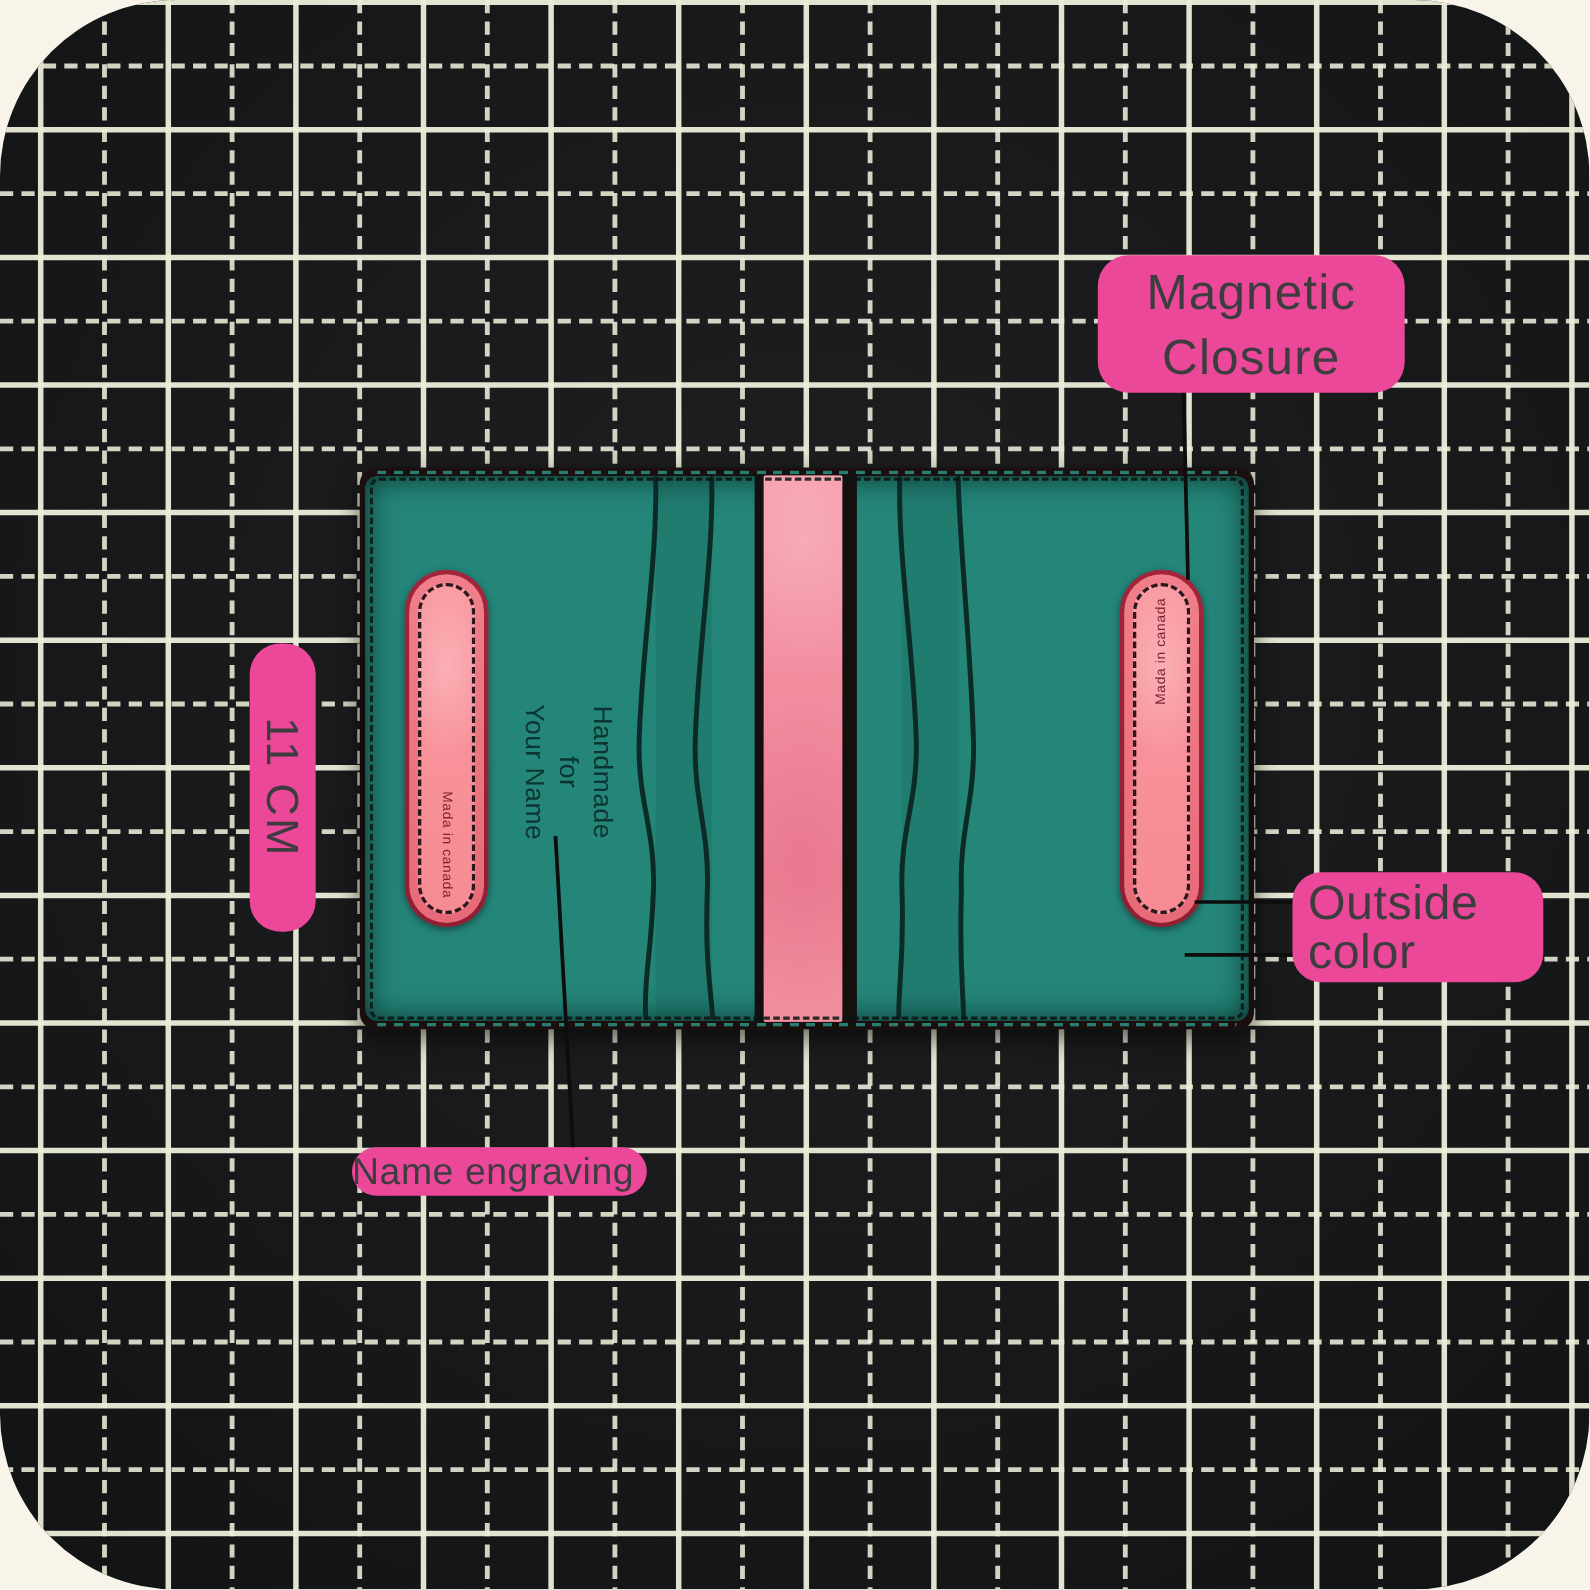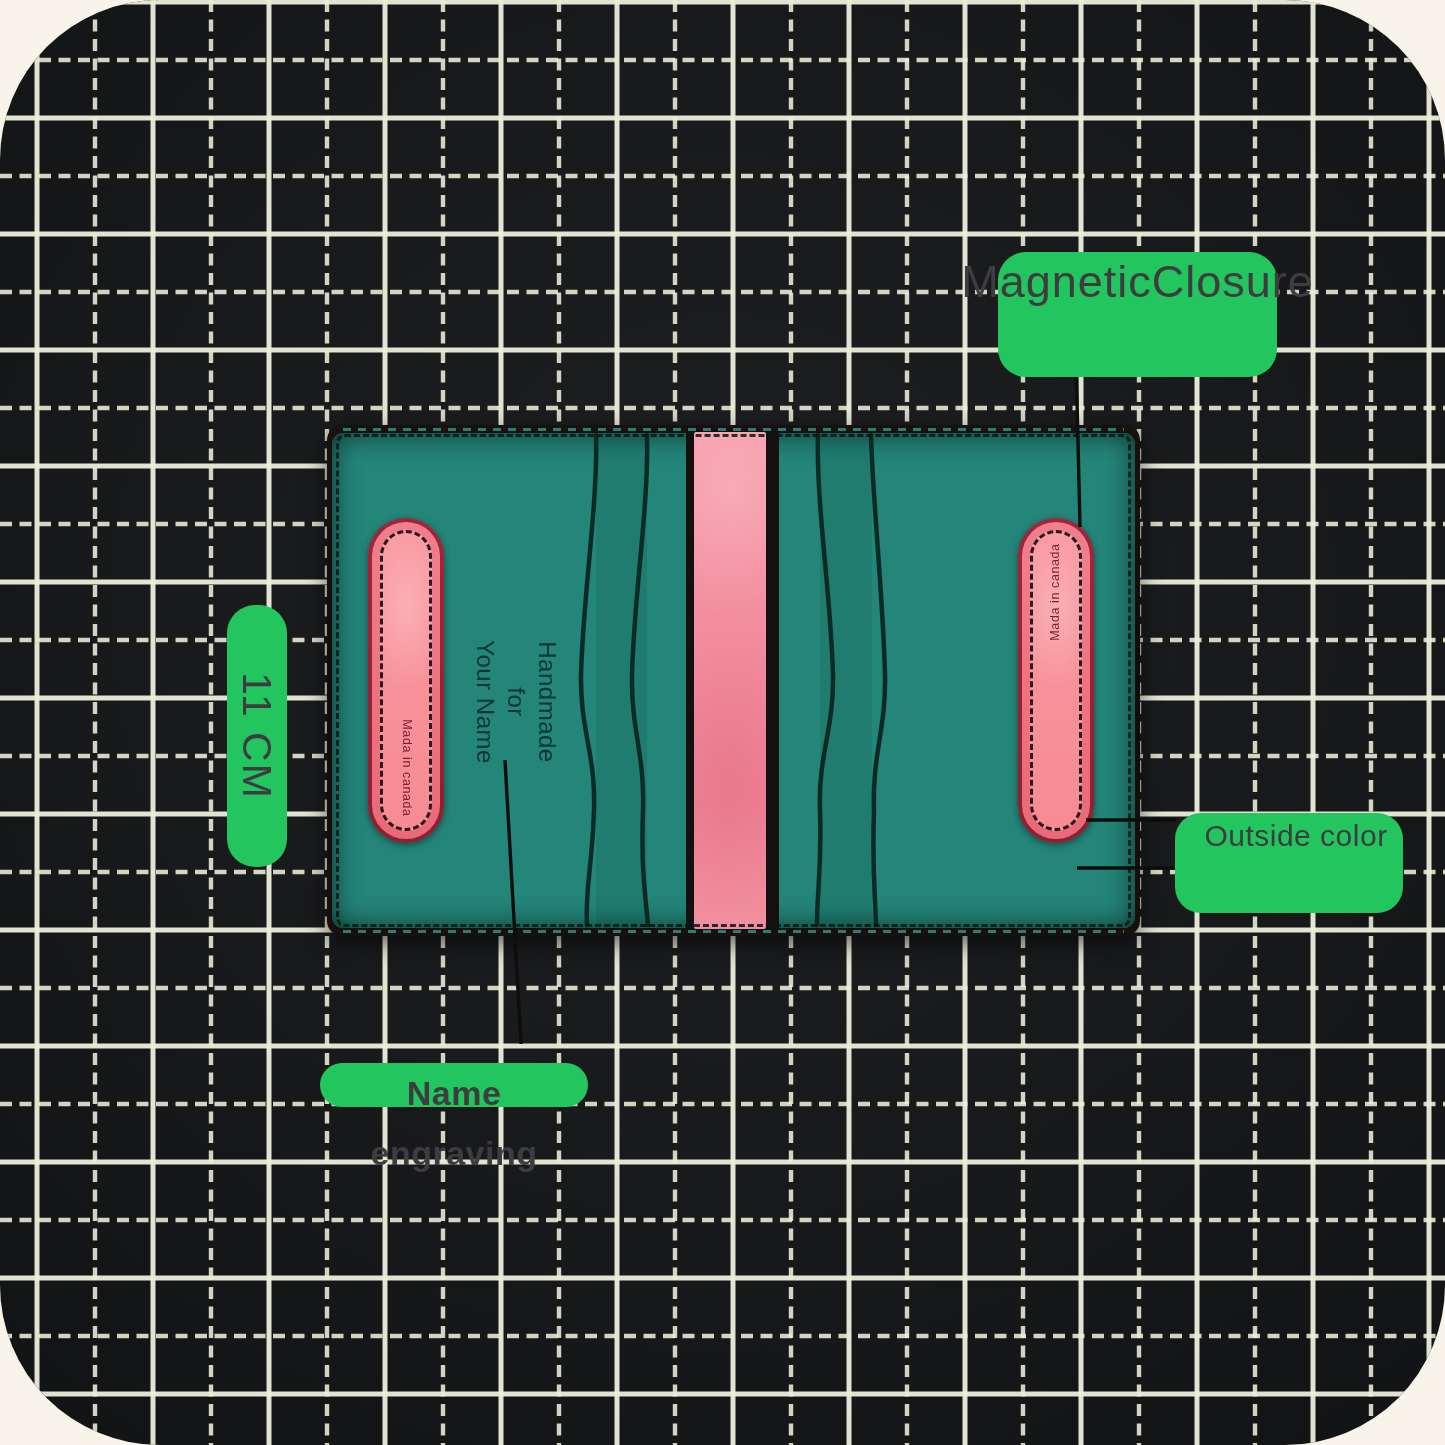--- a/index.html
+++ b/index.html
@@ -52,35 +52,35 @@
 
   .engraving{position:absolute;left:425px;top:654px;width:180px;height:96px;
        transform:rotate(90deg);text-align:center;color:rgba(8,42,38,0.88);
        font-size:24px;line-height:31px;letter-spacing:0.5px;}
   .made-in{position:absolute;width:130px;height:16px;text-align:center;
        color:#7c1f2e;font-size:12.5px;letter-spacing:0.6px;white-space:nowrap;}
   .made-in.left{left:341px;top:760px;transform:rotate(90deg);}
   .made-in.right{left:991px;top:584px;transform:rotate(-90deg);}
 
   
-  .pill{position:absolute;background:#22c55e;color:#3d3d40;border-radius:28px;
-        display:flex;flex-direction:row;justify-content:center;margin-top:20px;}
+  .pill{position:absolute;background:#ec4899;color:#3d3d40;border-radius:28px;
+        display:flex;flex-direction:column;justify-content:center;}
   .pill .ln{display:block;}
   .pill-magnetic{left:998px;top:232px;width:279px;height:125px;text-align:center;
         font-size:45px;line-height:59px;letter-spacing:1px;}
   .pill-11{left:227px;top:585px;width:60px;height:262px;}
   .pill-11 .rot{position:absolute;left:50%;top:50%;width:262px;height:48px;
         transform:translate(-50%,-50%) rotate(90deg);text-align:center;
         font-size:41px;line-height:48px;letter-spacing:2px;}
   .pill-175{left:613px;top:985px;width:267px;height:63px;text-align:center;
         font-size:45px;line-height:63px;letter-spacing:1px;border-radius:32px;}
-  .pill-name{left:320px;top:1043px;width:268px;height:44px;text-align:center;
-        font-size:34px;line-height:60px;letter-spacing:0.5px;border-radius:30px;font-weight:bold;}
+  .pill-name{left:320px;top:1043px;width:268px;height:44px;text-align:left;
+        font-size:34px;line-height:60px;letter-spacing:0.5px;border-radius:30px;}
   .pill-colors{left:1175px;top:793px;width:228px;height:100px;padding-left:14px;
-        box-sizing:border-box;font-size:30px;line-height:45px;letter-spacing:0.5px;border-radius:26px;}
+        box-sizing:border-box;font-size:44px;line-height:45px;letter-spacing:0.5px;border-radius:26px;}
 
   .pointer-overlay{position:absolute;inset:0;pointer-events:none;}
 </style>
 </head>
 <body>
 
 <div class="stage">
 
   <div class="mat">
     <svg id="grid" width="1445" height="1445" viewBox="0 0 1445 1445">

